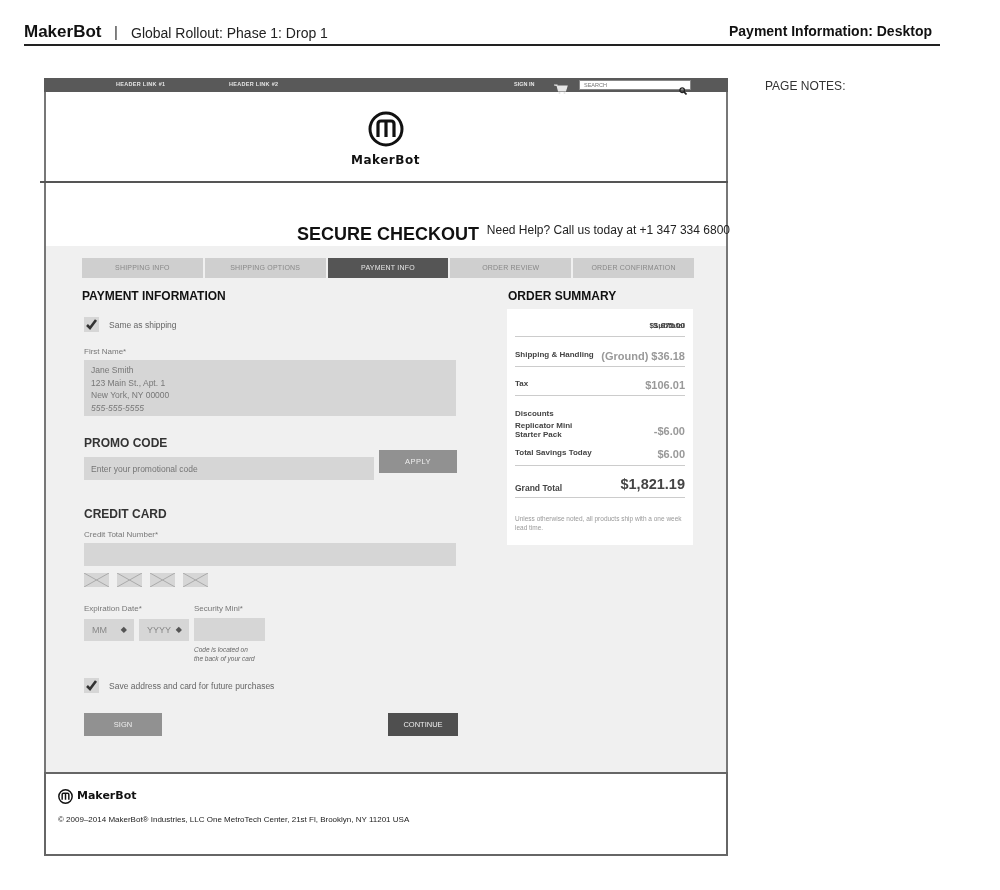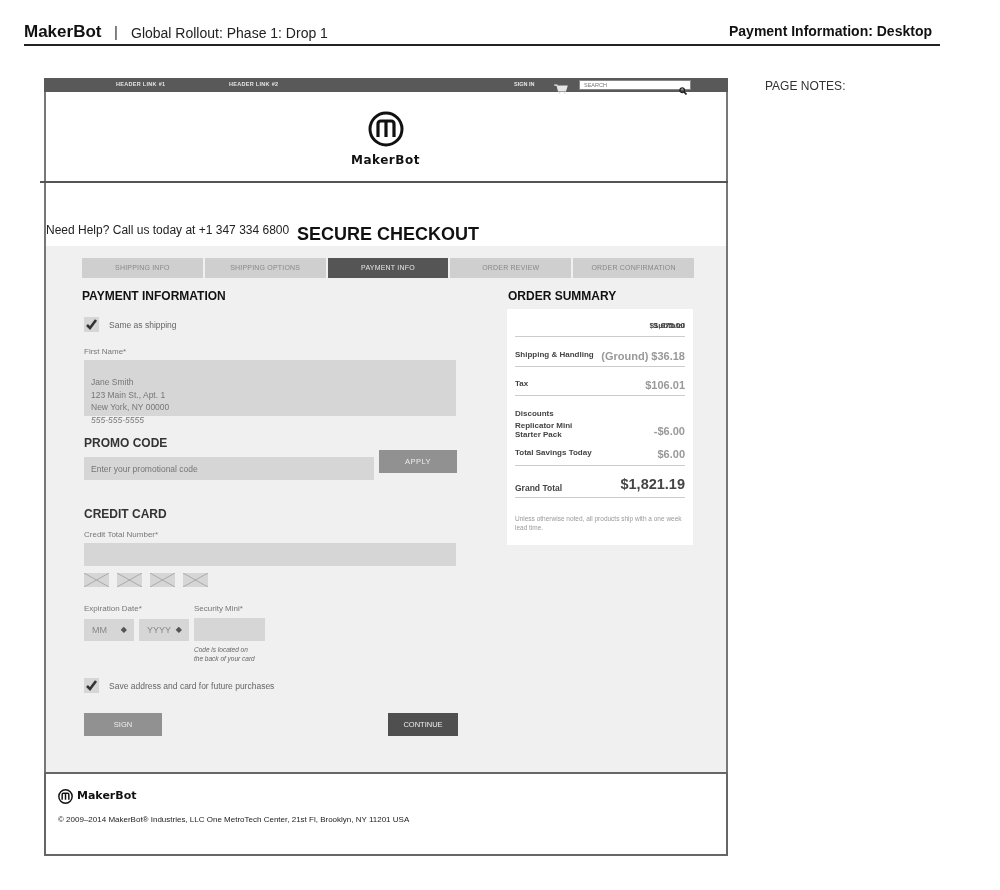--- a/index.html
+++ b/index.html
@@ -25,36 +25,36 @@
   .search-box input { position: absolute; left: 4px; top: 0; width: 90px; height: 8px; border: none; background: transparent; font-size: 5.5px; color: #777; font-family: "Liberation Sans", sans-serif; outline: none; }
   .search-icon { position: absolute; right: 3px; top: 0px; width: 8px; height: 8px; }
 
   .logo-area { position: absolute; left: 0; top: 14px; width: 684px; height: 90px; border-left: 2px solid #777; border-right: 2px solid #777; }
   .logo-mark { position: absolute; left: 322px; top: 19px; width: 36px; height: 36px; }
   .logo-word { position: absolute; left: 305px; top: 61px; font-size: 12px; font-weight: bold; color: #111; letter-spacing: 0.5px; font-family: "DejaVu Sans", sans-serif; }
   .header-rule { position: absolute; left: -4px; top: 103px; width: 688px; height: 2px; background: #555; }
 
   .checkout-head { position: absolute; left: 0; top: 105px; width: 684px; height: 63px; border-left: 2px solid #777; border-right: 2px solid #777; background: #fff; }
   .checkout-title { position: absolute; left: 0; top: 17px; width: 684px; text-align: center; font-size: 18px; font-weight: bold; color: #111; margin-top: 24px; }
-  .help-text { position: absolute; left: 0; top: 40px; width: 684px; text-align: left; font-size: 12px; color: #222; }
+  .help-text { position: absolute; left: 0; top: 40px; width: 684px; text-align: right; font-size: 12px; color: #222; }
 
   .content { position: absolute; left: 0; top: 168px; width: 684px; height: 526px; background: #f0f0f0; border-left: 2px solid #777; border-right: 2px solid #777; }
 
   
   .steps { position: absolute; left: 36px; top: 12px; width: 612px; height: 20px; display: flex; gap: 2px; }
   .step { flex: 1; background: #cfcfcf; color: #888; font-size: 7px; text-align: center; line-height: 20px; letter-spacing: 0.2px; cursor: pointer; }
   .step.active { background: #555; color: #e6e6e6; }
 
   .section-title { position: absolute; font-size: 12px; font-weight: bold; color: #111; }
   .sub-title { position: absolute; font-size: 12px; font-weight: bold; color: #333; }
   .check { position: absolute; width: 15px; height: 15px; background: #d6d6d6; }
   .check svg { position: absolute; left: 1px; top: 1px; }
   .check-label { position: absolute; font-size: 8.5px; color: #666; }
   .field-label { position: absolute; font-size: 8px; color: #777; }
-  .address-box { position: absolute; left: 38px; top: 114px; width: 372px; height: 56px; background: #d6d6d6; padding: 16px 7px; }
+  .address-box { position: absolute; left: 38px; top: 114px; width: 372px; height: 56px; background: #d6d6d6; padding: 4px 7px; }
   .address-box div { font-size: 8.5px; color: #777; line-height: 12.5px; }
   .promo-input { position: absolute; left: 38px; top: 211px; width: 290px; height: 23px; background: #d6d6d6; border: none; padding: 0 7px; font-size: 8.5px; color: #888; font-family: "Liberation Sans", sans-serif; outline: none; }
   .apply-btn { position: absolute; left: 333px; top: 204px; width: 78px; height: 23px; background: #919191; color: #eee; font-size: 7.5px; text-align: center; line-height: 23px; letter-spacing: 0.5px; cursor: pointer; }
   .cc-input { position: absolute; left: 38px; top: 297px; width: 372px; height: 23px; background: #d6d6d6; border: none; outline: none; }
   .card-icon { position: absolute; top: 327px; width: 25px; height: 14px; background: #d6d6d6; }
   .select { position: absolute; top: 373px; height: 22px; background: #d6d6d6; font-size: 9px; color: #888; line-height: 22px; padding-left: 8px; cursor: pointer; }
   .select .arrows { position: absolute; right: 7px; top: 0; font-size: 8px; color: #555; }
   .sec-input { position: absolute; left: 148px; top: 372px; width: 71px; height: 23px; background: #d6d6d6; border: none; outline: none; }
   .sec-hint { position: absolute; left: 148px; top: 399px; font-size: 6.5px; font-style: italic; color: #666; line-height: 9px; }
   .btn-back { position: absolute; left: 38px; top: 467px; width: 78px; height: 23px; background: #919191; color: #eee; font-size: 7.5px; text-align: center; line-height: 23px; cursor: pointer; }

